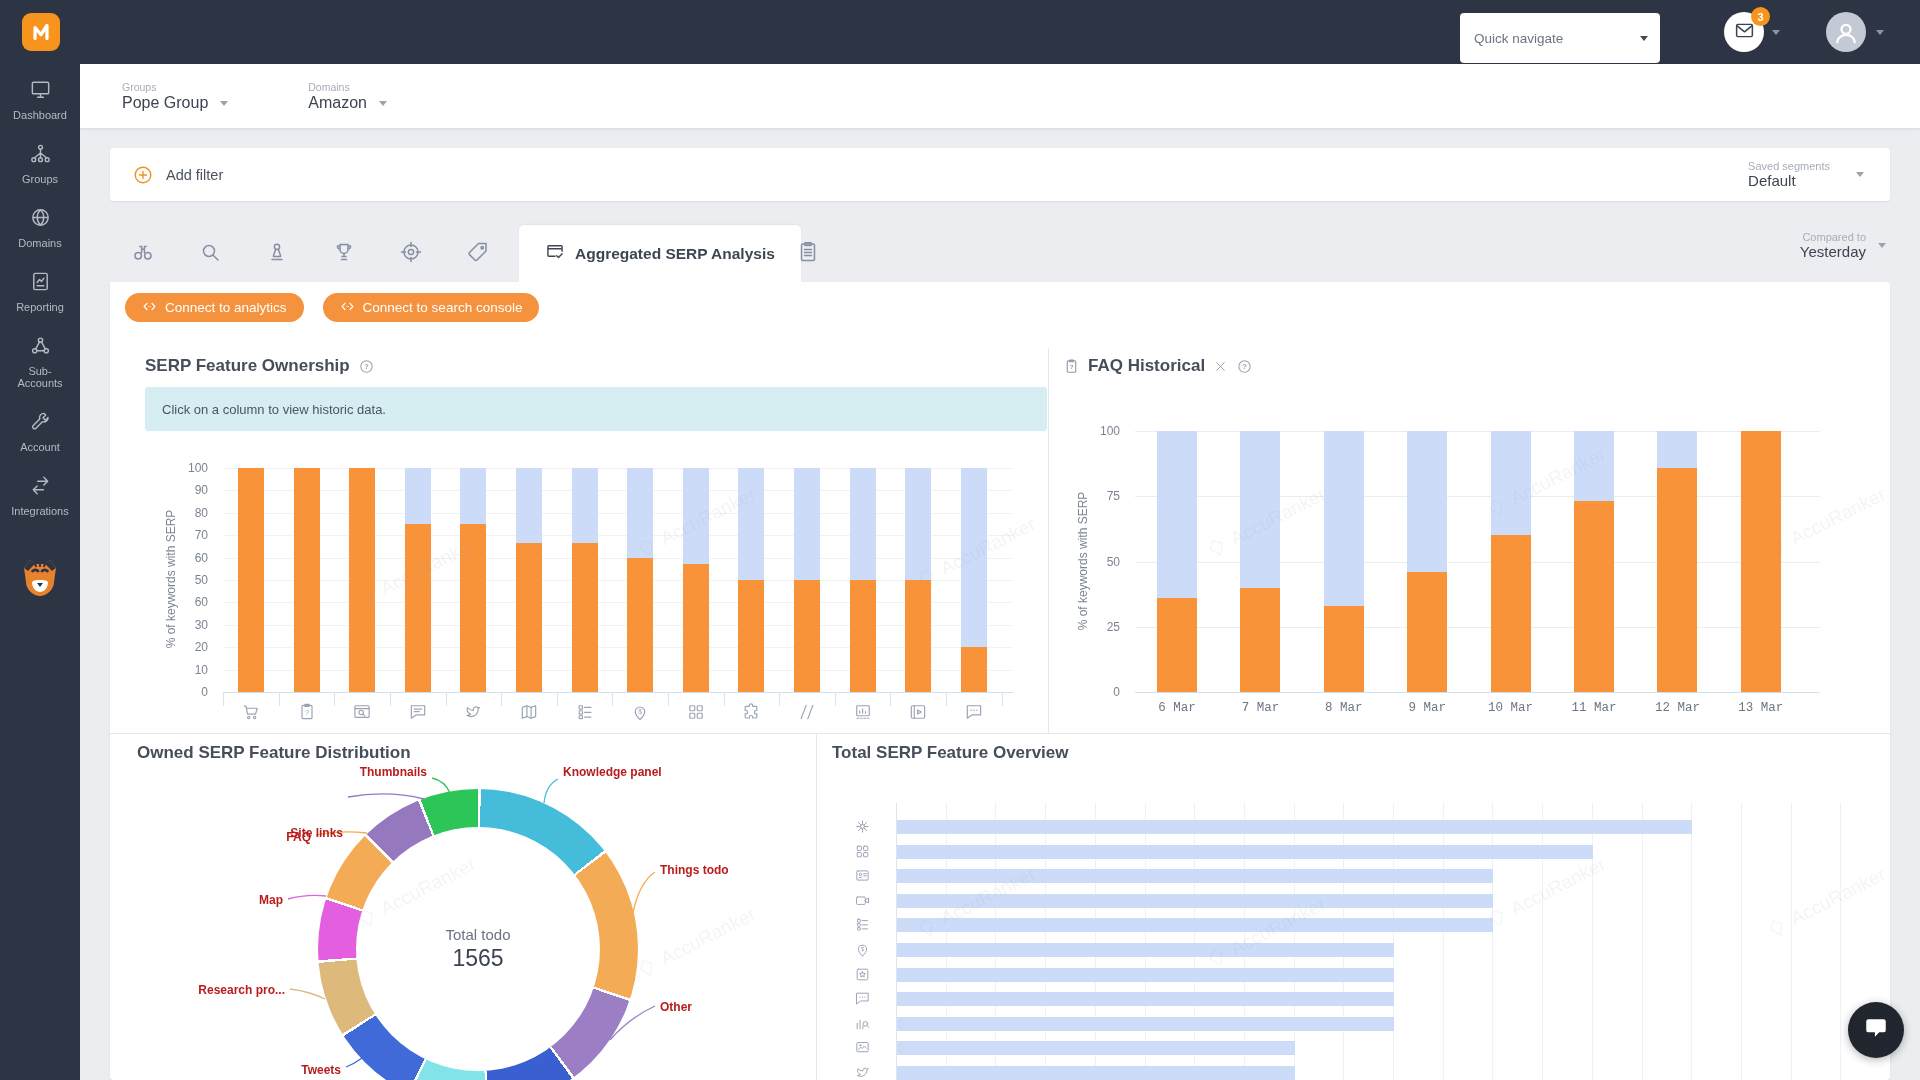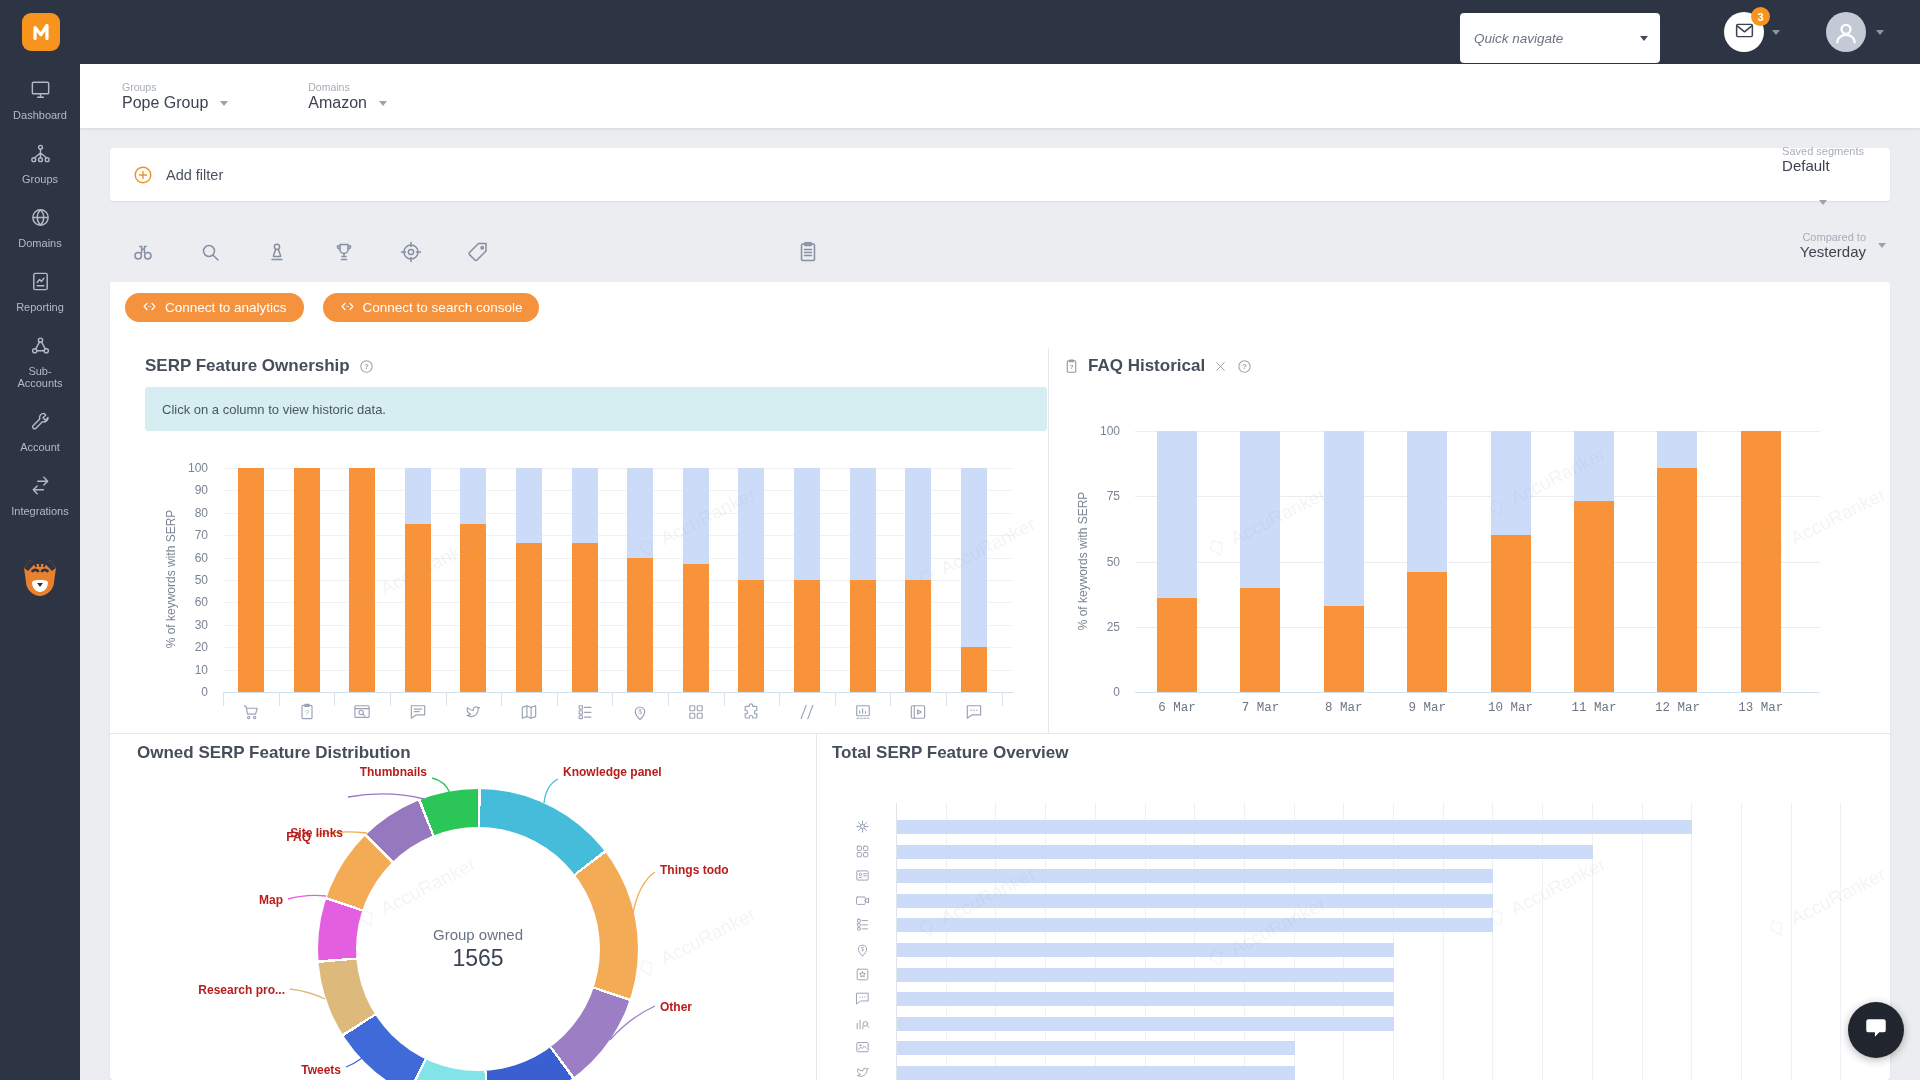--- a/index.html
+++ b/index.html
@@ -5,21 +5,21 @@
   html,body{margin:0;padding:0;width:1920px;height:1080px;overflow:hidden;
     font-family:"Liberation Sans",sans-serif;background:#ebedf0;}
   .page{position:relative;width:1920px;height:1080px;overflow:hidden;}
 
   
   .topbar{position:absolute;left:0;top:0;width:1920px;height:64px;background:#2d3443;z-index:30;}
   .logo{position:absolute;left:22px;top:13px;width:38px;height:38px;border-radius:9px;
     background:#f7941e;display:flex;align-items:center;justify-content:center;}
   .qnav{position:absolute;right:260px;top:13px;width:200px;height:50px;background:#fff;border-radius:4px;
     display:flex;align-items:center;justify-content:space-between;padding:0 12px 0 14px;box-sizing:border-box;
-    font-size:13.5px;color:#6b7480;cursor:pointer;font-style:italic;}
+    font-size:13.5px;color:#6b7480;cursor:pointer;}
   .caret{display:inline-block;width:0;height:0;border-left:4.5px solid transparent;
     border-right:4.5px solid transparent;border-top:5.5px solid currentColor;}
   .qnav .caret{color:#434b58;}
   .mailwrap{position:absolute;right:140px;top:12px;display:flex;align-items:center;gap:8px;}
   .mailcircle{position:relative;width:40px;height:40px;border-radius:50%;background:#fff;
     display:flex;align-items:center;justify-content:center;color:#3a4150;cursor:pointer;}
   .badge{position:absolute;top:-5px;right:-6px;min-width:19px;height:19px;border-radius:10px;background:#f7941d;
     color:#fff;font-size:11px;font-weight:bold;display:flex;align-items:center;justify-content:center;}
   .smallcaret{color:#8b93a3;}
   .avatarwrap{position:absolute;right:36px;top:12px;display:flex;align-items:center;gap:10px;}
@@ -40,21 +40,21 @@
   .selblock .cap{font-size:10.5px;color:#a6adb8;margin-bottom:1px;}
   .selrow{display:flex;align-items:center;gap:12px;font-size:16px;color:#3c4452;}
   .selrow .caret{color:#9aa2b0;margin-top:2px;}
 
   
   .filtercard{position:absolute;left:110px;top:148px;width:1780px;height:53px;background:#fff;border-radius:4px;
     box-shadow:0 1px 2px rgba(40,50,70,.08);display:flex;align-items:center;justify-content:space-between;
     padding:0 26px 0 22px;box-sizing:border-box;}
   .addfilter{display:flex;align-items:center;gap:12px;color:#4a5260;font-size:14.5px;cursor:pointer;}
   .addfilter .ic{color:#f0921e;display:flex;}
-  .segblock{display:flex;align-items:center;gap:26px;cursor:pointer;flex-direction:column;}
+  .segblock{display:flex;align-items:center;gap:26px;cursor:pointer;}
   .segtexts{display:flex;flex-direction:column;align-items:flex-start;}
   .segtexts .cap{font-size:11px;color:#a6adb8;}
   .segtexts .val{font-size:15px;color:#3c4452;}
   .segblock .caret{color:#9aa2b0;}
 
   
   .tabrow{position:absolute;left:110px;top:225px;width:1780px;height:57px;}
   .icontab{position:absolute;top:0;width:56px;height:57px;display:flex;align-items:center;justify-content:center;
     color:#858ea2;cursor:pointer;}
   .activetab{position:absolute;left:409px;top:0;height:57px;background:#fff;border-radius:5px 5px 0 0;
@@ -295,20 +295,26 @@
               <path d="M12 2.5v4M12 17.5v4M2.5 12h4M17.5 12h4"></path>
             </svg></span>
         </div>
         <div class="icontab" style="left: 340px;">
           <span><svg width="24" height="24" viewBox="0 0 24 24" fill="none" stroke="currentColor" stroke-width="1.5" stroke-linecap="round" stroke-linejoin="round">
               <path d="M12.5 3.5H20v7.5l-9 9a1.5 1.5 0 0 1-2.1 0L3.5 14.6a1.5 1.5 0 0 1 0-2.1z"></path>
               <circle cx="16.2" cy="7.8" r="1.2"></circle>
             </svg></span>
         </div>
       </div>
+    <div class="activetab">
+      <span id="activeTabIcon"><svg width="20" height="20" viewBox="0 0 24 24" fill="none" stroke="currentColor" stroke-width="1.7" stroke-linecap="round" stroke-linejoin="round">
+            <path d="M20.5 11V5.5a1 1 0 0 0-1-1h-15a1 1 0 0 0-1 1V16a1 1 0 0 0 1 1H12M4 8h16.5M14 16.5l2.2 2.2 4.3-4.7"></path>
+          </svg></span>
+      <span>Aggregated SERP Analysis</span>
+    </div>
     <div id="tabsAfter">
         <div class="icontab" style="left: 670px;">
           <span><svg width="24" height="24" viewBox="0 0 24 24" fill="none" stroke="currentColor" stroke-width="1.5" stroke-linecap="round" stroke-linejoin="round">
               <rect x="5.5" y="4" width="13" height="16.5" rx="1.5"></rect>
               <path d="M9 2.8h6v2.8H9zM8.5 9.5h7M8.5 12.5h7M8.5 15.5h7"></path>
             </svg></span>
         </div>
       </div>
     <div class="comparedto">
       <span class="texts">
@@ -576,21 +582,21 @@
           <div class="xlab" style="left:682.8000000000001px;top:353px;width:60px">13 Mar</div>
         </div>
     </div>
 
     <div class="sec sec-donut">
       <div class="sectitle" style="left:27px;top:10px;">
         <span>Owned SERP Feature Distribution</span>
       </div>
       <div class="donut" id="donutRing" style="background: conic-gradient(rgb(255, 255, 255) 0deg, rgb(255, 255, 255) 1deg, rgb(69, 188, 217) 1deg, rgb(69, 188, 217) 52deg, rgb(255, 255, 255) 52deg, rgb(255, 255, 255) 53deg, rgb(243, 171, 85) 53deg, rgb(243, 171, 85) 108deg, rgb(255, 255, 255) 108deg, rgb(255, 255, 255) 109deg, rgb(155, 126, 196) 109deg, rgb(155, 126, 196) 143deg, rgb(255, 255, 255) 143deg, rgb(255, 255, 255) 144deg, rgb(58, 95, 208) 144deg, rgb(58, 95, 208) 176deg, rgb(255, 255, 255) 176deg, rgb(255, 255, 255) 177deg, rgb(130, 228, 232) 177deg, rgb(130, 228, 232) 205deg, rgb(255, 255, 255) 205deg, rgb(255, 255, 255) 206deg, rgb(63, 106, 216) 206deg, rgb(63, 106, 216) 237deg, rgb(255, 255, 255) 237deg, rgb(255, 255, 255) 238deg, rgb(221, 185, 124) 238deg, rgb(221, 185, 124) 265deg, rgb(255, 255, 255) 265deg, rgb(255, 255, 255) 266deg, rgb(228, 95, 224) 266deg, rgb(228, 95, 224) 288deg, rgb(255, 255, 255) 288deg, rgb(255, 255, 255) 289deg, rgb(243, 171, 85) 289deg, rgb(243, 171, 85) 315deg, rgb(255, 255, 255) 315deg, rgb(255, 255, 255) 316deg, rgb(150, 120, 190) 316deg, rgb(150, 120, 190) 338deg, rgb(255, 255, 255) 338deg, rgb(255, 255, 255) 339deg, rgb(43, 197, 88) 339deg, rgb(43, 197, 88) 360deg);">
         <div class="donut-hole">
-          <span class="center-lab">Group owned</span>
+          <span class="center-lab">Total todo</span>
           <span class="center-val">1565</span>
         </div>
       </div>
       <svg class="connectors" id="donutConnectors" width="706" height="347">
           <path d="M322 45 Q335 48 340 60" fill="none" stroke="#2bc558" stroke-width="1.3"></path>
           <path d="M448 46 Q436 52 434 70" fill="none" stroke="#45bcd9" stroke-width="1.3"></path>
           <path d="M238 64 Q278 57 314 66" fill="none" stroke="#9678be" stroke-width="1.3"></path>
           <path d="M206 102 Q230 97 257 100" fill="none" stroke="#f3ab55" stroke-width="1.3"></path>
           <path d="M178 166 Q196 161 216 163" fill="none" stroke="#e45fe0" stroke-width="1.3"></path>
           <path d="M180 256 Q198 258 215 266" fill="none" stroke="#ddb97c" stroke-width="1.3"></path>

